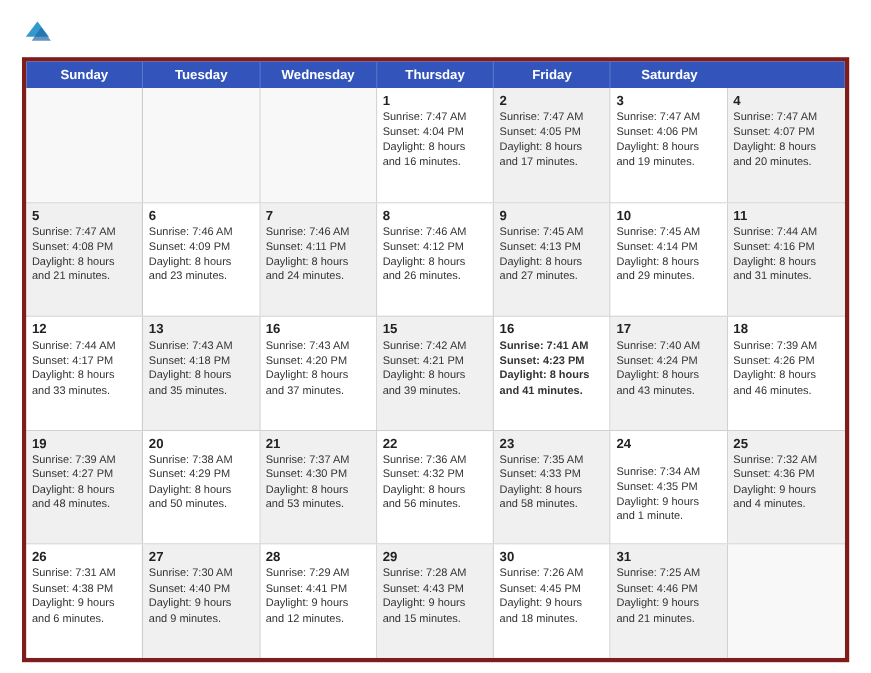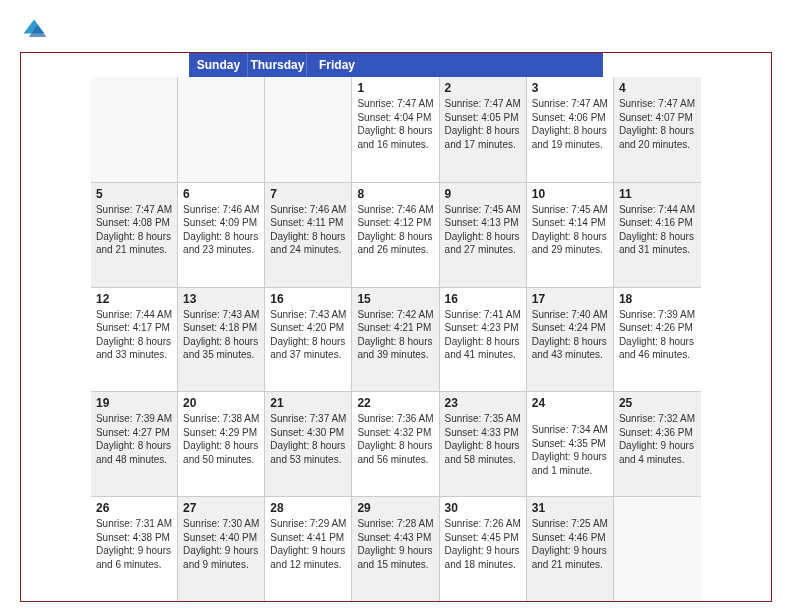--- a/index.html
+++ b/index.html
@@ -50,22 +50,21 @@
     }
     .location-title {
       font-size: 15px;
       color: #444;
       margin-top: 2px;
     }
     .calendar {
       flex: 1;
       display: flex;
       flex-direction: column;
-      border: 1px solid #7f1d1d;
-      align-items: center;
+      border: 4px solid #7f1d1d;
     }
     .calendar-header {
       display: grid;
       grid-template-columns: repeat(7, 1fr);
       background: #3355bb;
     }
     .calendar-header-cell {
       color: #fff;
       font-size: 12px;
       font-weight: bold;
@@ -126,22 +125,25 @@
     </div>
     <div class="title-block">
       <div class="month-title"></div>
       <div class="location-title"></div>
     </div>
   </div>
 
   <div class="calendar">
     <div class="calendar-header">
     <div class="calendar-header-cell">Sunday</div>
+        <div class="calendar-header-cell">Tuesday</div>
+        <div class="calendar-header-cell">Wednesday</div>
         <div class="calendar-header-cell">Thursday</div>
         <div class="calendar-header-cell">Friday</div>
+        <div class="calendar-header-cell">Saturday</div>
       </div>
     <div class="calendar-body">
     <div class="calendar-row">
           <div class="calendar-cell empty"></div>
           <div class="calendar-cell empty"></div>
           <div class="calendar-cell empty"></div>
           <div class="calendar-cell">
             <div class="day-number">1</div>
             <div class="cell-info" style="white-space: pre-line;">Sunrise: 7:47 AM
 Sunset: 4:04 PM
@@ -245,21 +247,21 @@
           </div>
           <div class="calendar-cell shaded">
             <div class="day-number">15</div>
             <div class="cell-info" style="white-space: pre-line;">Sunrise: 7:42 AM
 Sunset: 4:21 PM
 Daylight: 8 hours
 and 39 minutes.</div>
           </div>
           <div class="calendar-cell">
             <div class="day-number">16</div>
-            <div class="cell-info" style="white-space: pre-line;">Sunrise: 7:41 AM
+            <div class="cell-info" style="white-space: pre-line; font-weight: bold;">Sunrise: 7:41 AM
 Sunset: 4:23 PM
 Daylight: 8 hours
 and 41 minutes.</div>
           </div>
           <div class="calendar-cell shaded">
             <div class="day-number">17</div>
             <div class="cell-info" style="white-space: pre-line;">Sunrise: 7:40 AM
 Sunset: 4:24 PM
 Daylight: 8 hours
 and 43 minutes.</div>

